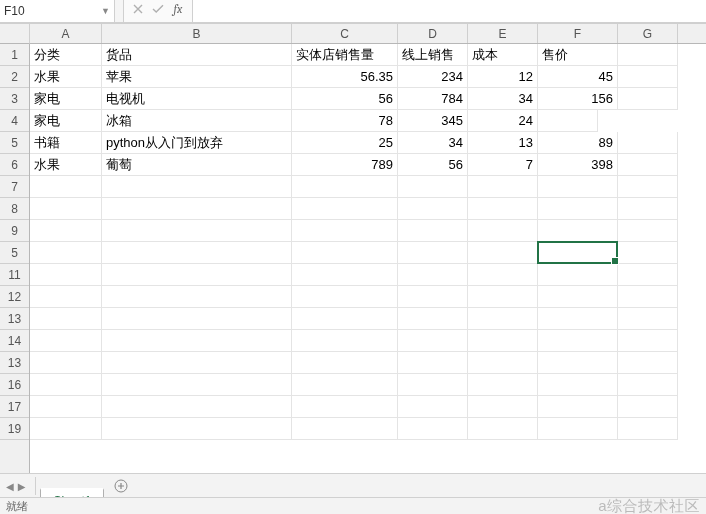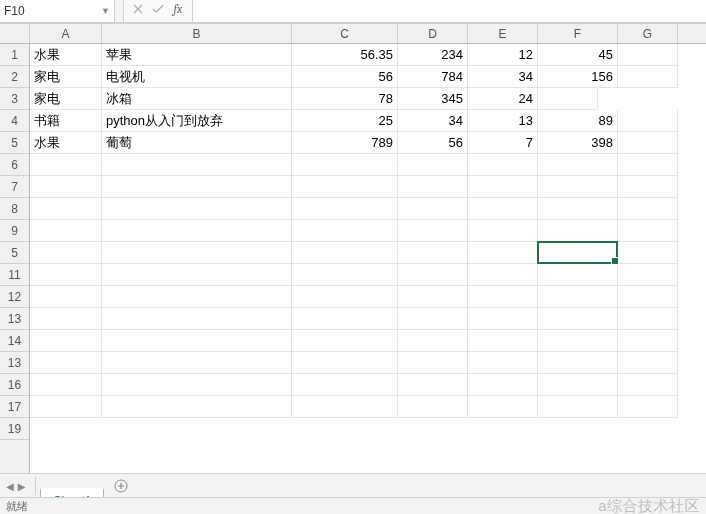--- a/index.html
+++ b/index.html
@@ -312,20 +312,29 @@
       <div class="row-h">13</div>
       <div class="row-h">14</div>
       <div class="row-h">13</div>
       <div class="row-h">16</div>
       <div class="row-h">17</div>
       <div class="row-h">19</div>
     </div>
 
   <div class="cells" id="cells">
 
+  <div class="row">
+        <div class="cell cA txt">分类</div>
+        <div class="cell cB txt">货品</div>
+        <div class="cell cC txt">实体店销售量</div>
+        <div class="cell cD txt">线上销售</div>
+        <div class="cell cE txt">成本</div>
+        <div class="cell cF txt">售价</div>
+        <div class="cell cG txt"></div>
+      </div>
       <div class="row">
         <div class="cell cA txt">水果</div>
         <div class="cell cB txt">苹果</div>
         <div class="cell cC num">56.35</div>
         <div class="cell cD num">234</div>
         <div class="cell cE num">12</div>
         <div class="cell cF num">45</div>
         <div class="cell cG num"></div>
       </div>
       <div class="row">

